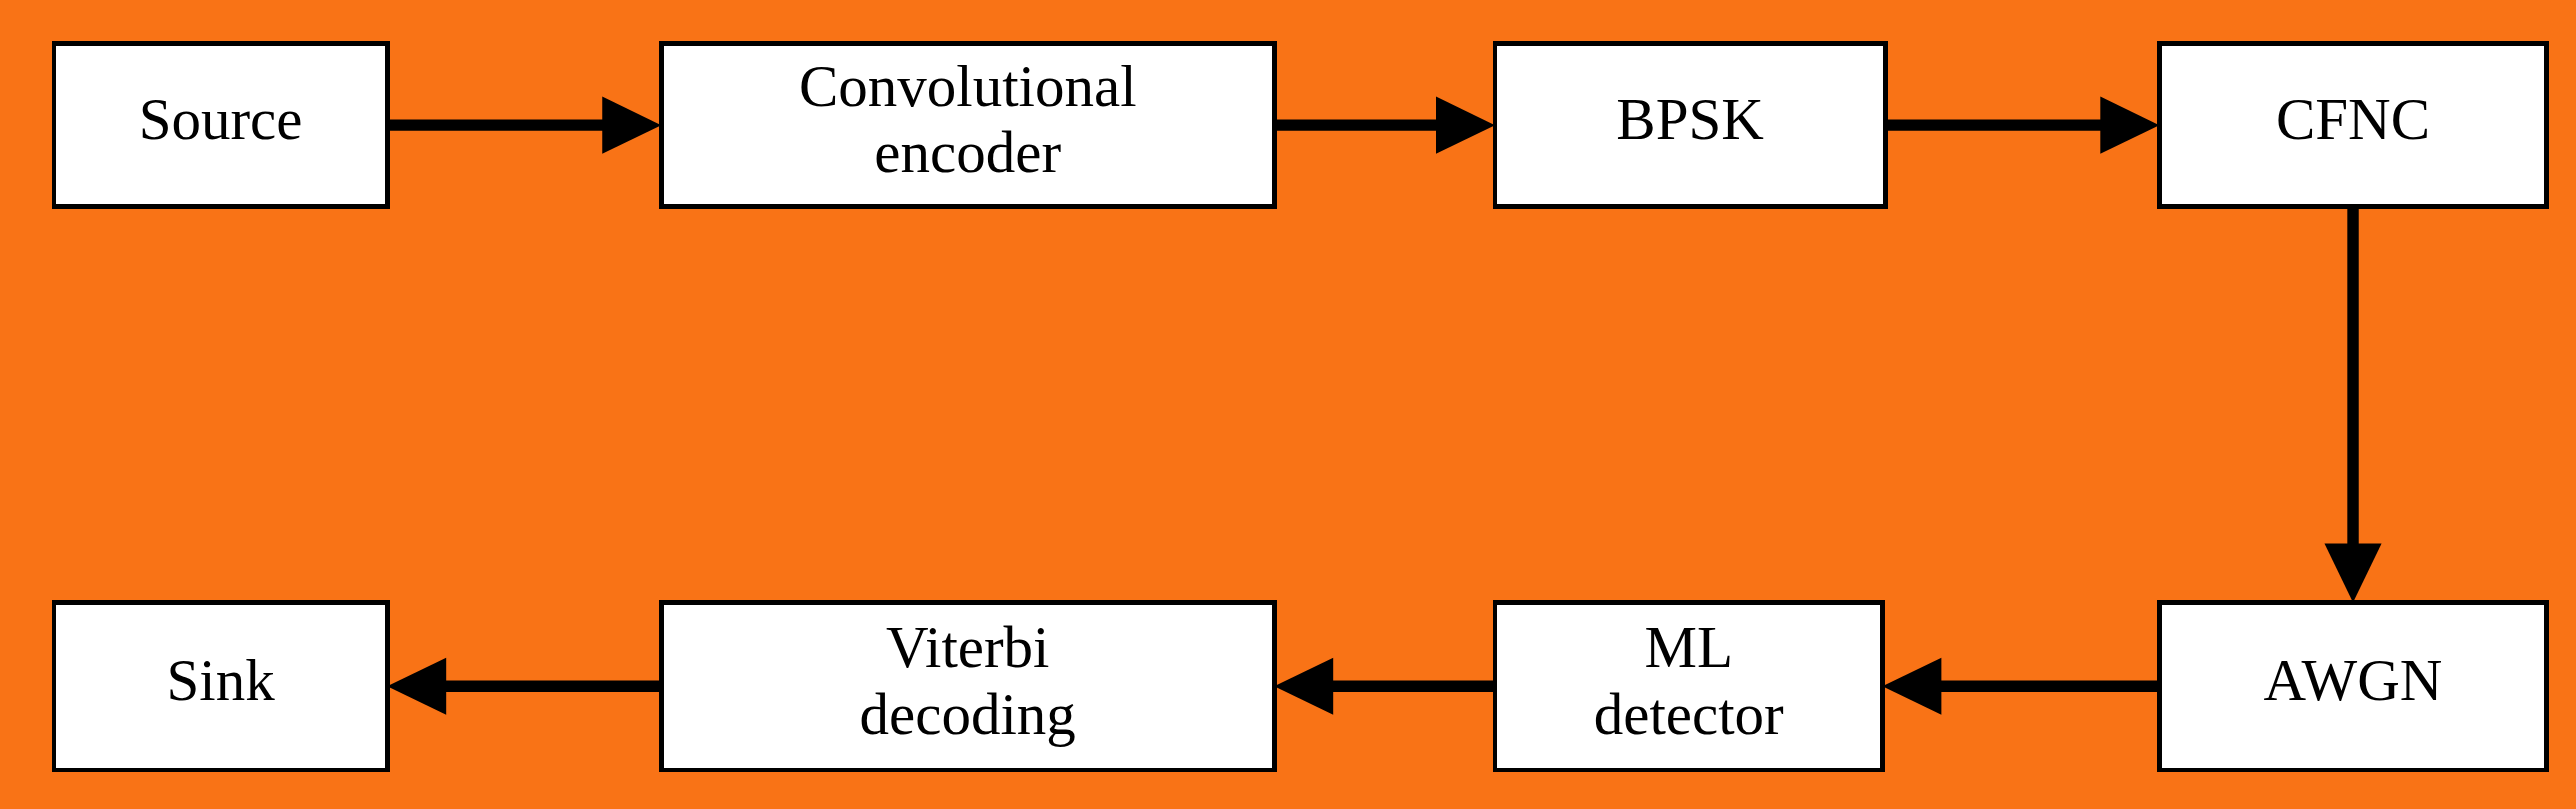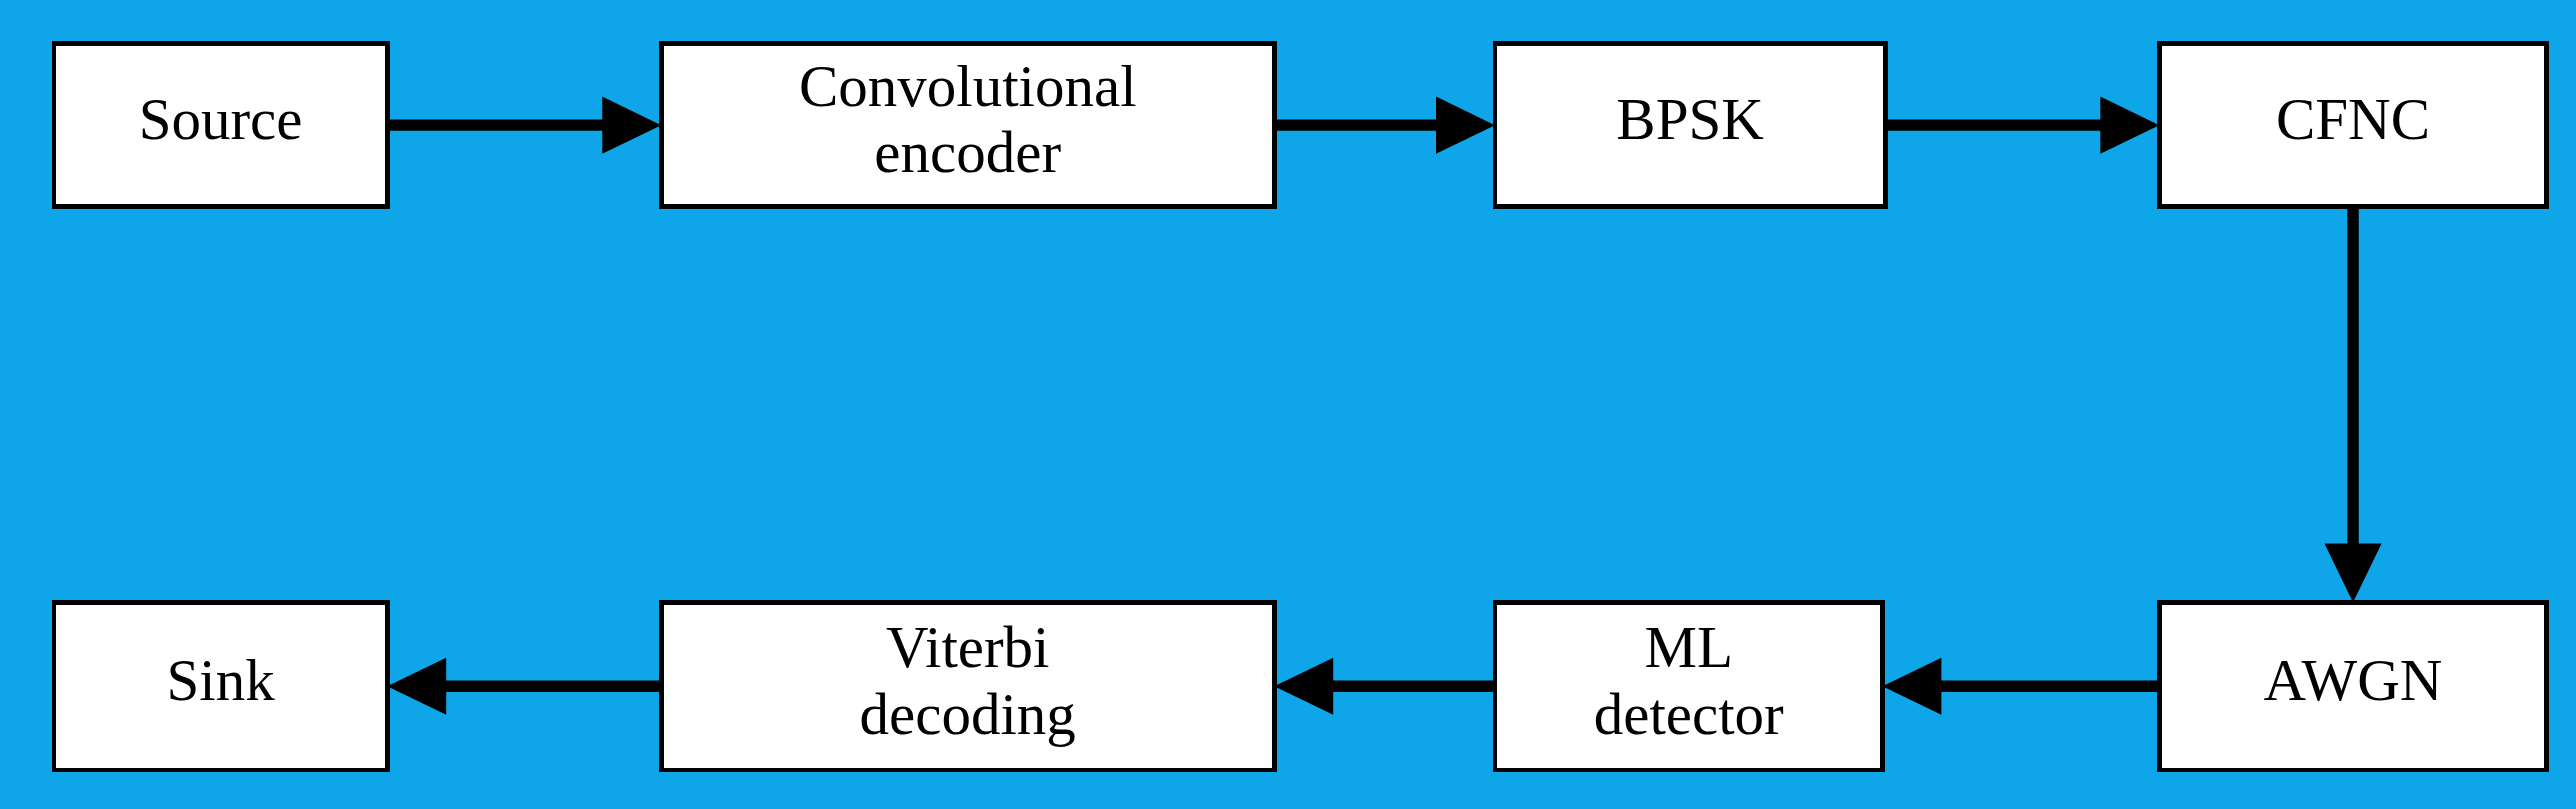--- a/index.html
+++ b/index.html
@@ -10,21 +10,21 @@
   body {
     width: 2576px;
     height: 809px;
     overflow: hidden;
     font-family: "Liberation Serif", "DejaVu Serif", serif;
   }
   #diagram-root {
     position: relative;
     width: 2576px;
     height: 809px;
-    background: #0ea5e9;
+    background: #f97316;
   }
   svg.diagram-canvas {
     position: absolute;
     top: 0;
     left: 0;
     width: 2576px;
     height: 809px;
     display: block;
   }
   .block-rect {

